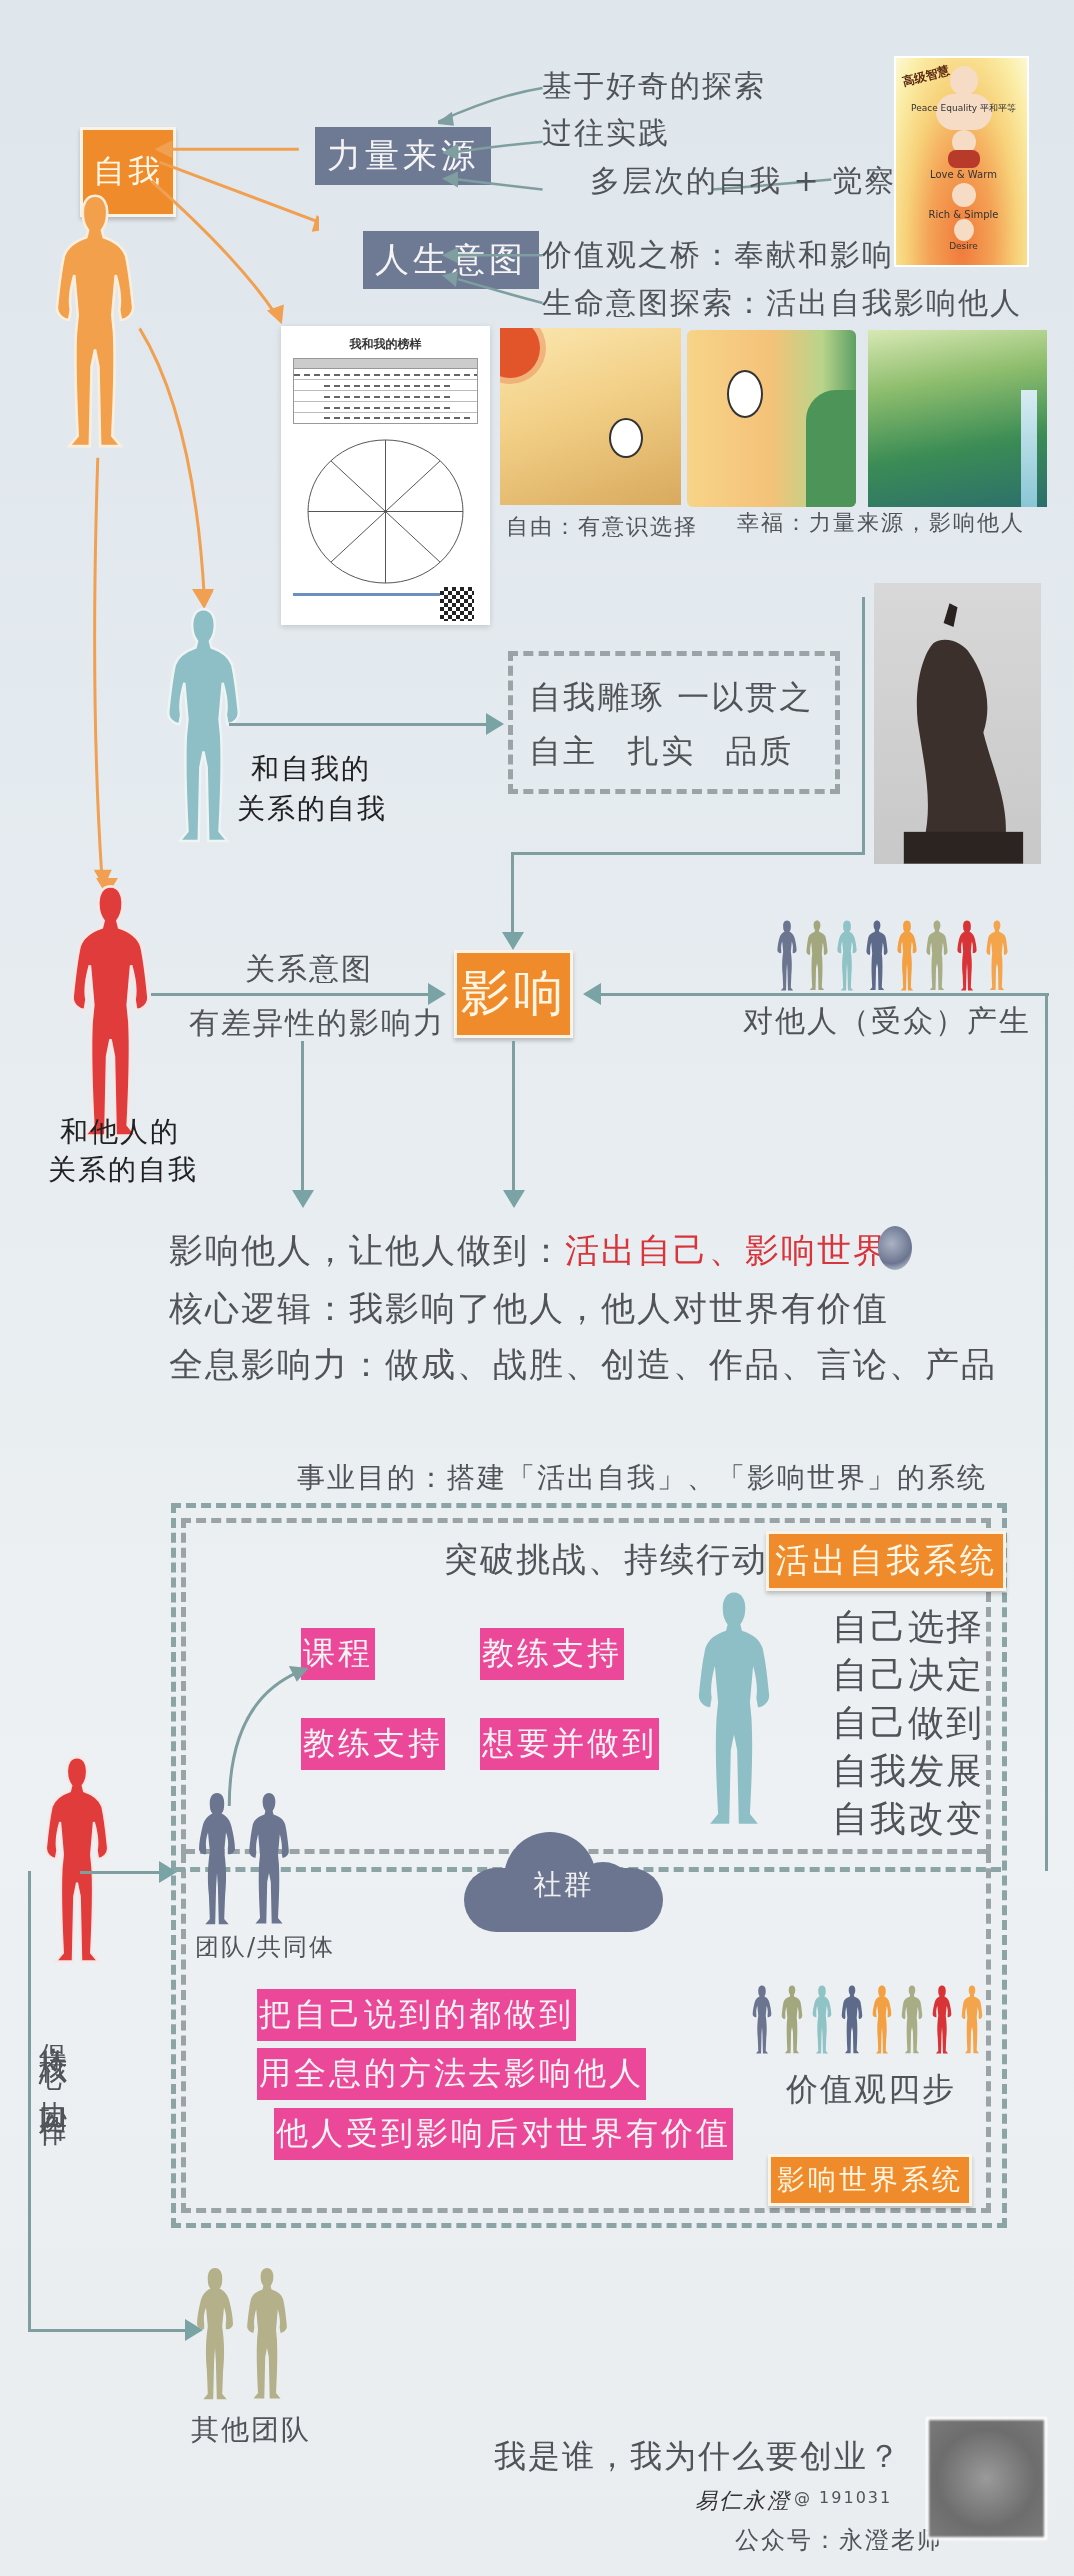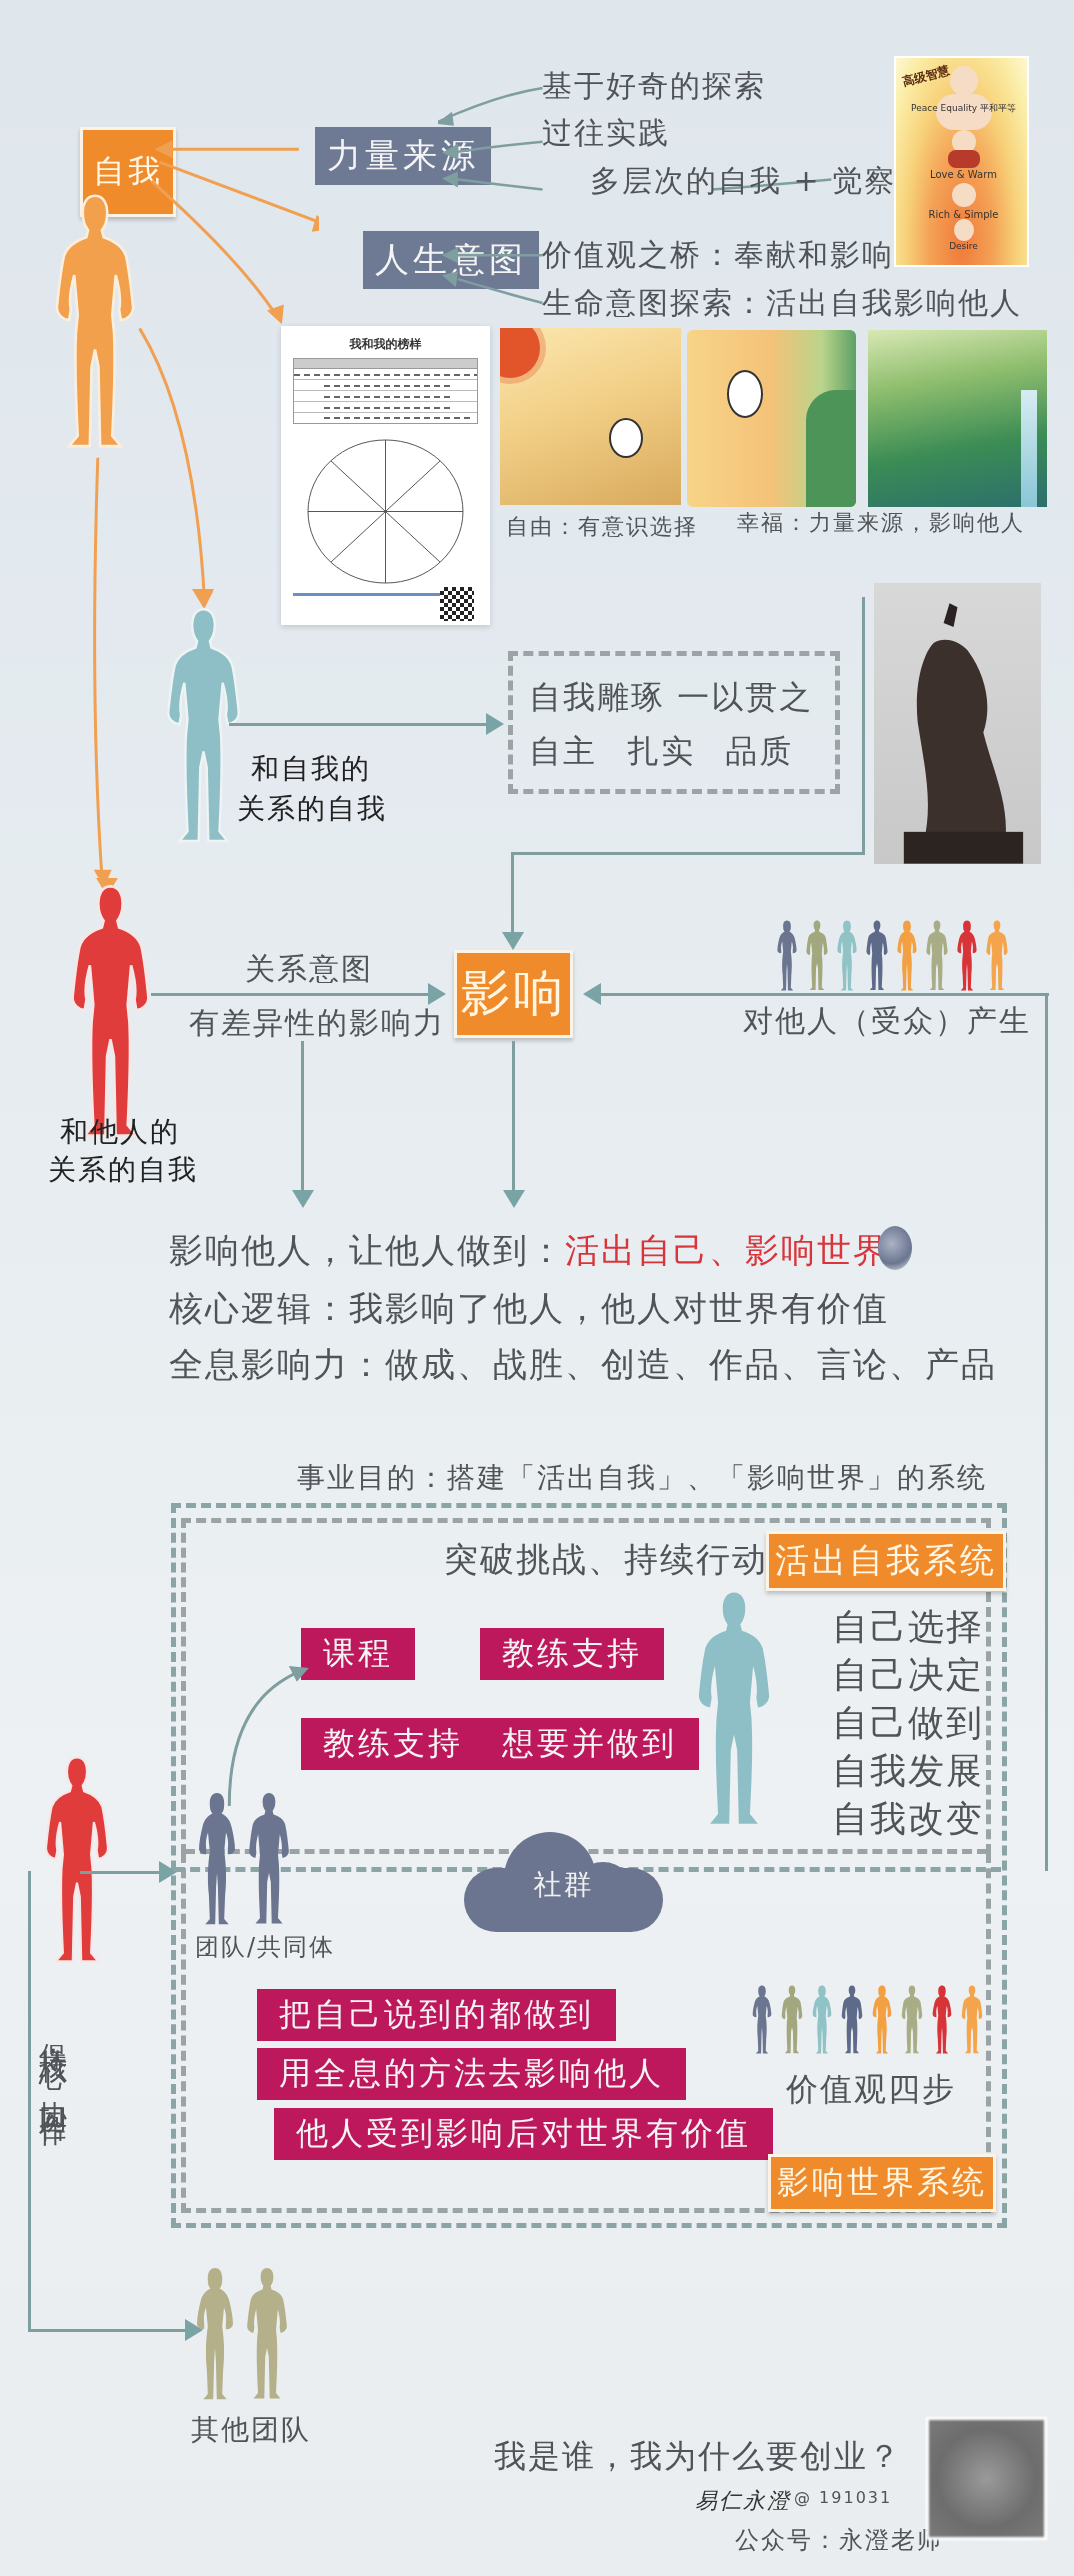--- a/index.html
+++ b/index.html
@@ -6,21 +6,21 @@
   body {
     width: 1075px; height: 2576px; position: relative; overflow: hidden;
     background: linear-gradient(180deg, #dfe6ec 0%, #e6ecf0 40%, #edf1f3 70%, #e9edf0 100%);
     font-family: "DejaVu Sans", "Liberation Sans", sans-serif;
     color: #4a4a4a;
   }
   .abs { position: absolute; }
   .txt { color: #505458; font-size: 30px; line-height: 1.2; white-space: nowrap; letter-spacing: 2px; }
   .txt-sm { font-size: 24px; }
   .box-slate { background: #6e7a94; color: #f4f4f4; font-size: 34px; padding: 6px 12px; letter-spacing: 4px; white-space: nowrap; }
-  .box-slate-sm { background: #be185d; color: #f4f4f4; font-size: 32px; padding: 4px 22px; letter-spacing: 3px; white-space: nowrap; }
+  .box-slate-sm { background: #ec4899; color: #f4f4f4; font-size: 32px; padding: 4px 2px; letter-spacing: 3px; white-space: nowrap; }
   .box-orange { background: #ef8b2b; color: #fff6e4; border: 3px solid #fbf4e6; box-shadow: 0 3px 4px rgba(0,0,0,0.2); white-space: nowrap; letter-spacing: 3px; }
   .dashed { border: 5px dashed #9aa4a6; }
   .dashed-teal { border: 5px dashed #8ba5a6; }
   .line { position: absolute; background: #7e9ea0; }
   .arrow-r { width: 0; height: 0; border-top: 11px solid transparent; border-bottom: 11px solid transparent; border-left: 18px solid #7aa3a6; position: absolute; }
   .arrow-l { width: 0; height: 0; border-top: 11px solid transparent; border-bottom: 11px solid transparent; border-right: 18px solid #7aa3a6; position: absolute; }
   .arrow-d { width: 0; height: 0; border-left: 11px solid transparent; border-right: 11px solid transparent; border-top: 18px solid #7aa3a6; position: absolute; }
   .arrow-d-or { width: 0; height: 0; border-left: 11px solid transparent; border-right: 11px solid transparent; border-top: 18px solid #f0a050; position: absolute; }
   .card { position: absolute; background: #fff; box-shadow: 0 2px 6px rgba(0,0,0,0.15); }
   .person svg { display: block; }
@@ -311,21 +311,21 @@
       <use href="#man" fill="#a8ad86"></use>
     </svg>
   <svg width="30" height="70" viewBox="0 0 30 70">
       <use href="#woman" fill="#d83438"></use>
     </svg>
   <svg width="30" height="70" viewBox="0 0 30 70">
       <use href="#man" fill="#f4a54b"></use>
     </svg>
 </div>
 <div class="abs txt" style="left:786px;top:2070px;font-size:32px;">价值观四步</div>
-<div class="abs box-orange" style="left:768px;top:2154px;font-size:32px;padding:4px 6px;">影响世界系统</div>
+<div class="abs box-orange" style="left:768px;top:2154px;font-size:28px;padding:4px 6px;">影响世界系统</div>
 
 <div class="abs" style="left:189px;top:2267px;display:flex;">
   <svg width="52" height="135" viewBox="0 0 52 136">
       <use href="#woman" fill="#b3b08a"></use>
     </svg>
   <svg width="52" height="135" viewBox="0 0 52 136">
       <use href="#man" fill="#b3b08a"></use>
     </svg>
 </div>
 <div class="abs txt" style="left:191px;top:2413px;font-size:28px;">其他团队</div>

